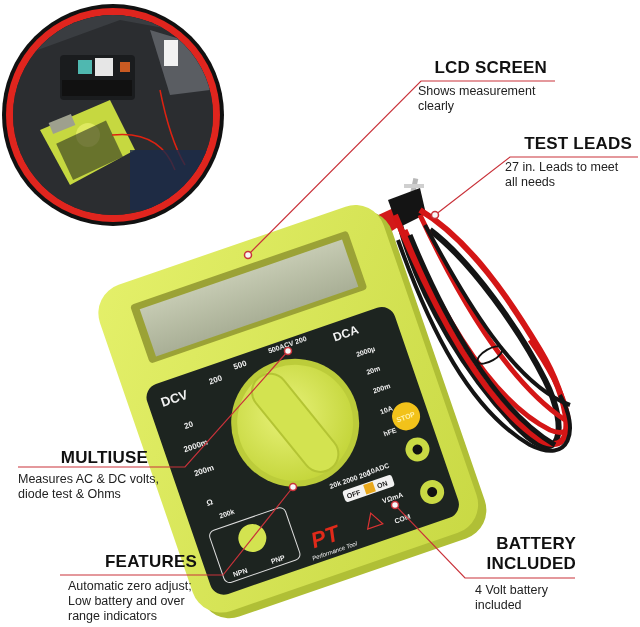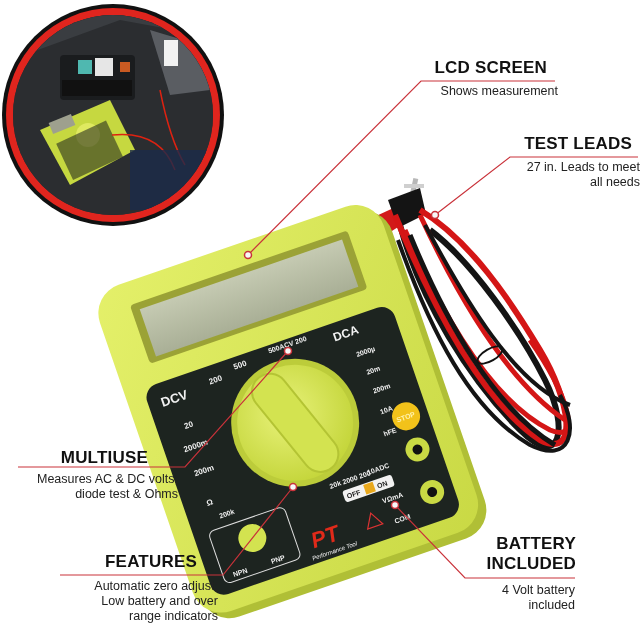--- a/index.html
+++ b/index.html
@@ -1,18 +1,18 @@
 <!DOCTYPE html>
 <html><head>
 <meta charset="utf-8">
 <style>
   html, body { margin:0; padding:0; background:#ffffff; }
   body { width:640px; height:627px; position:relative; overflow:hidden; font-family:"Liberation Sans", sans-serif; }
   .callout-title { position:absolute; font-weight:bold; color:#111; font-size:17px; letter-spacing:0.2px; text-align:right; white-space:nowrap; }
-  .callout-desc { position:absolute; color:#222; font-size:12.5px; line-height:15px; text-align:right; white-space:nowrap; }
+  .callout-desc { position:absolute; color:#222; font-size:12.5px; line-height:15px; text-align:left; white-space:nowrap; }
   svg { position:absolute; left:0; top:0; }
   .dial-label { font-family:"Liberation Sans", sans-serif; font-weight:bold; fill:#f2f2f2; }
 </style>
 </head>
 <body>
 
 <svg width="640" height="627" viewBox="0 0 640 627">
   <defs>
     <clipPath id="insetClip">
         <circle cx="113" cy="115" r="100"></circle>
@@ -147,20 +147,21 @@
     <circle cx="435" cy="215" r="3.5"></circle>
     <circle cx="288" cy="351" r="3.5"></circle>
     <circle cx="293" cy="487" r="3.5"></circle>
     <circle cx="395" cy="505" r="3.5"></circle>
   </g>
 </svg>
 
 <div class="callout-title" style="left:432px; top:58px; width:115px;">LCD SCREEN</div>
 <div class="callout-desc" style="left:418px; top:84px; width:140px;">
   <div>Shows measurement</div>
+  <div>clearly</div>
 </div>
 
 <div class="callout-title" style="left:512px; top:134px; width:120px;">TEST LEADS</div>
 <div class="callout-desc" style="left:505px; top:160px; width:135px;">
   <div>27 in. Leads to meet</div>
   <div>all needs</div>
 </div>
 
 <div class="callout-title" style="left:48px; top:448px; width:100px;">MULTIUSE</div>
 <div class="callout-desc" style="left:18px; top:472px; width:160px;">

